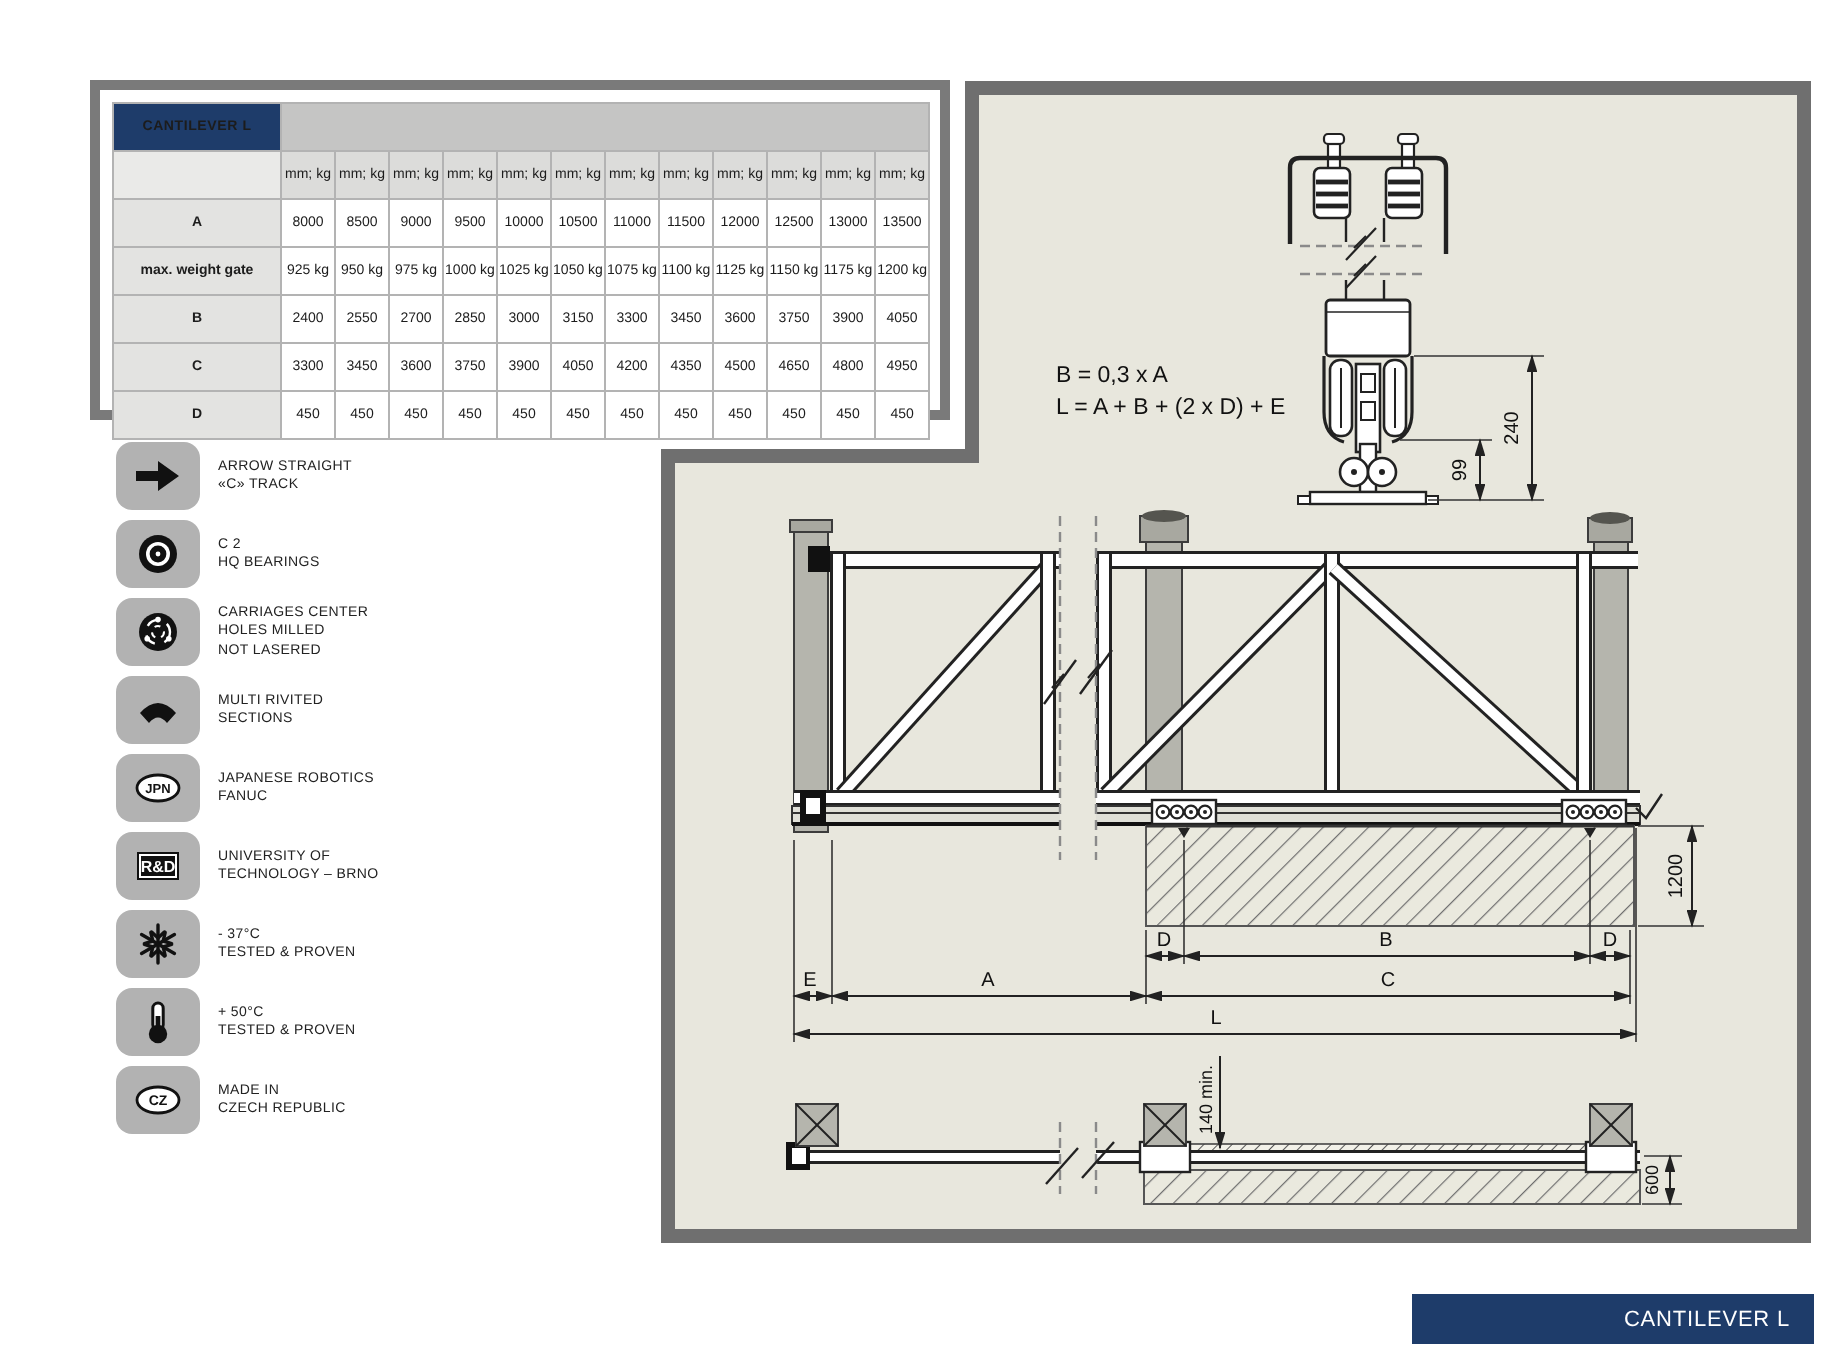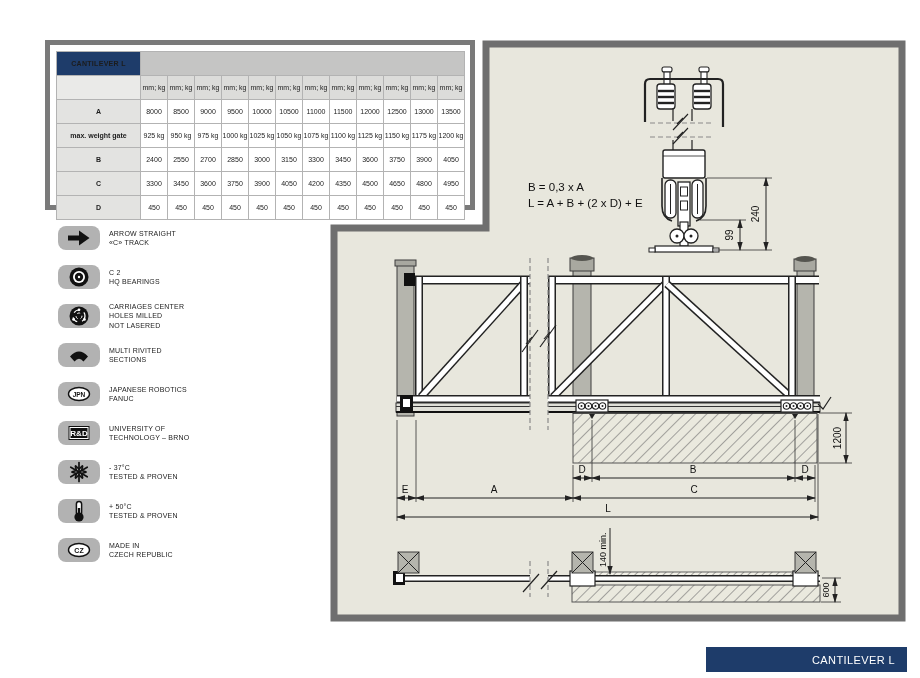--- a/index.html
+++ b/index.html
@@ -21,21 +21,21 @@
   td.t-title{background:var(--navy);color:#fff;font-weight:bold;height:16px;letter-spacing:.3px;}
   td.t-band{background:#c5c5c4;height:16px;}
   td.t-corner{background:#eaeae8;height:12px;}
   td.t-unit{background:#dcdcda;font-size:6.5px;height:12px;color:#3a3a3a;}
   td.t-label{background:#e3e3e1;font-weight:bold;}
   td.t-val{background:#fff;}
 
   
   #features{position:absolute;left:58px;top:221px;display:flex;flex-direction:column;gap:5px;}
   .feature{display:flex;align-items:center;gap:9px;height:34px;}
-  .icon-box{width:42px;height:24px;border-radius:8px;background:var(--icon-bg);
+  .icon-box{width:42px;height:34px;border-radius:8px;background:var(--icon-bg);
     display:flex;align-items:center;justify-content:center;flex:0 0 42px;}
   .feature-label{font-size:7px;line-height:1.35;color:#222;white-space:pre-line;
     letter-spacing:.2px;width:130px;}
 
   
   #footer-badge{position:absolute;left:706px;top:647px;width:201px;height:25px;
     background:var(--navy);color:#fff;font-size:11px;display:flex;align-items:center;
     justify-content:flex-end;padding-right:12px;letter-spacing:.4px;}
 
   

